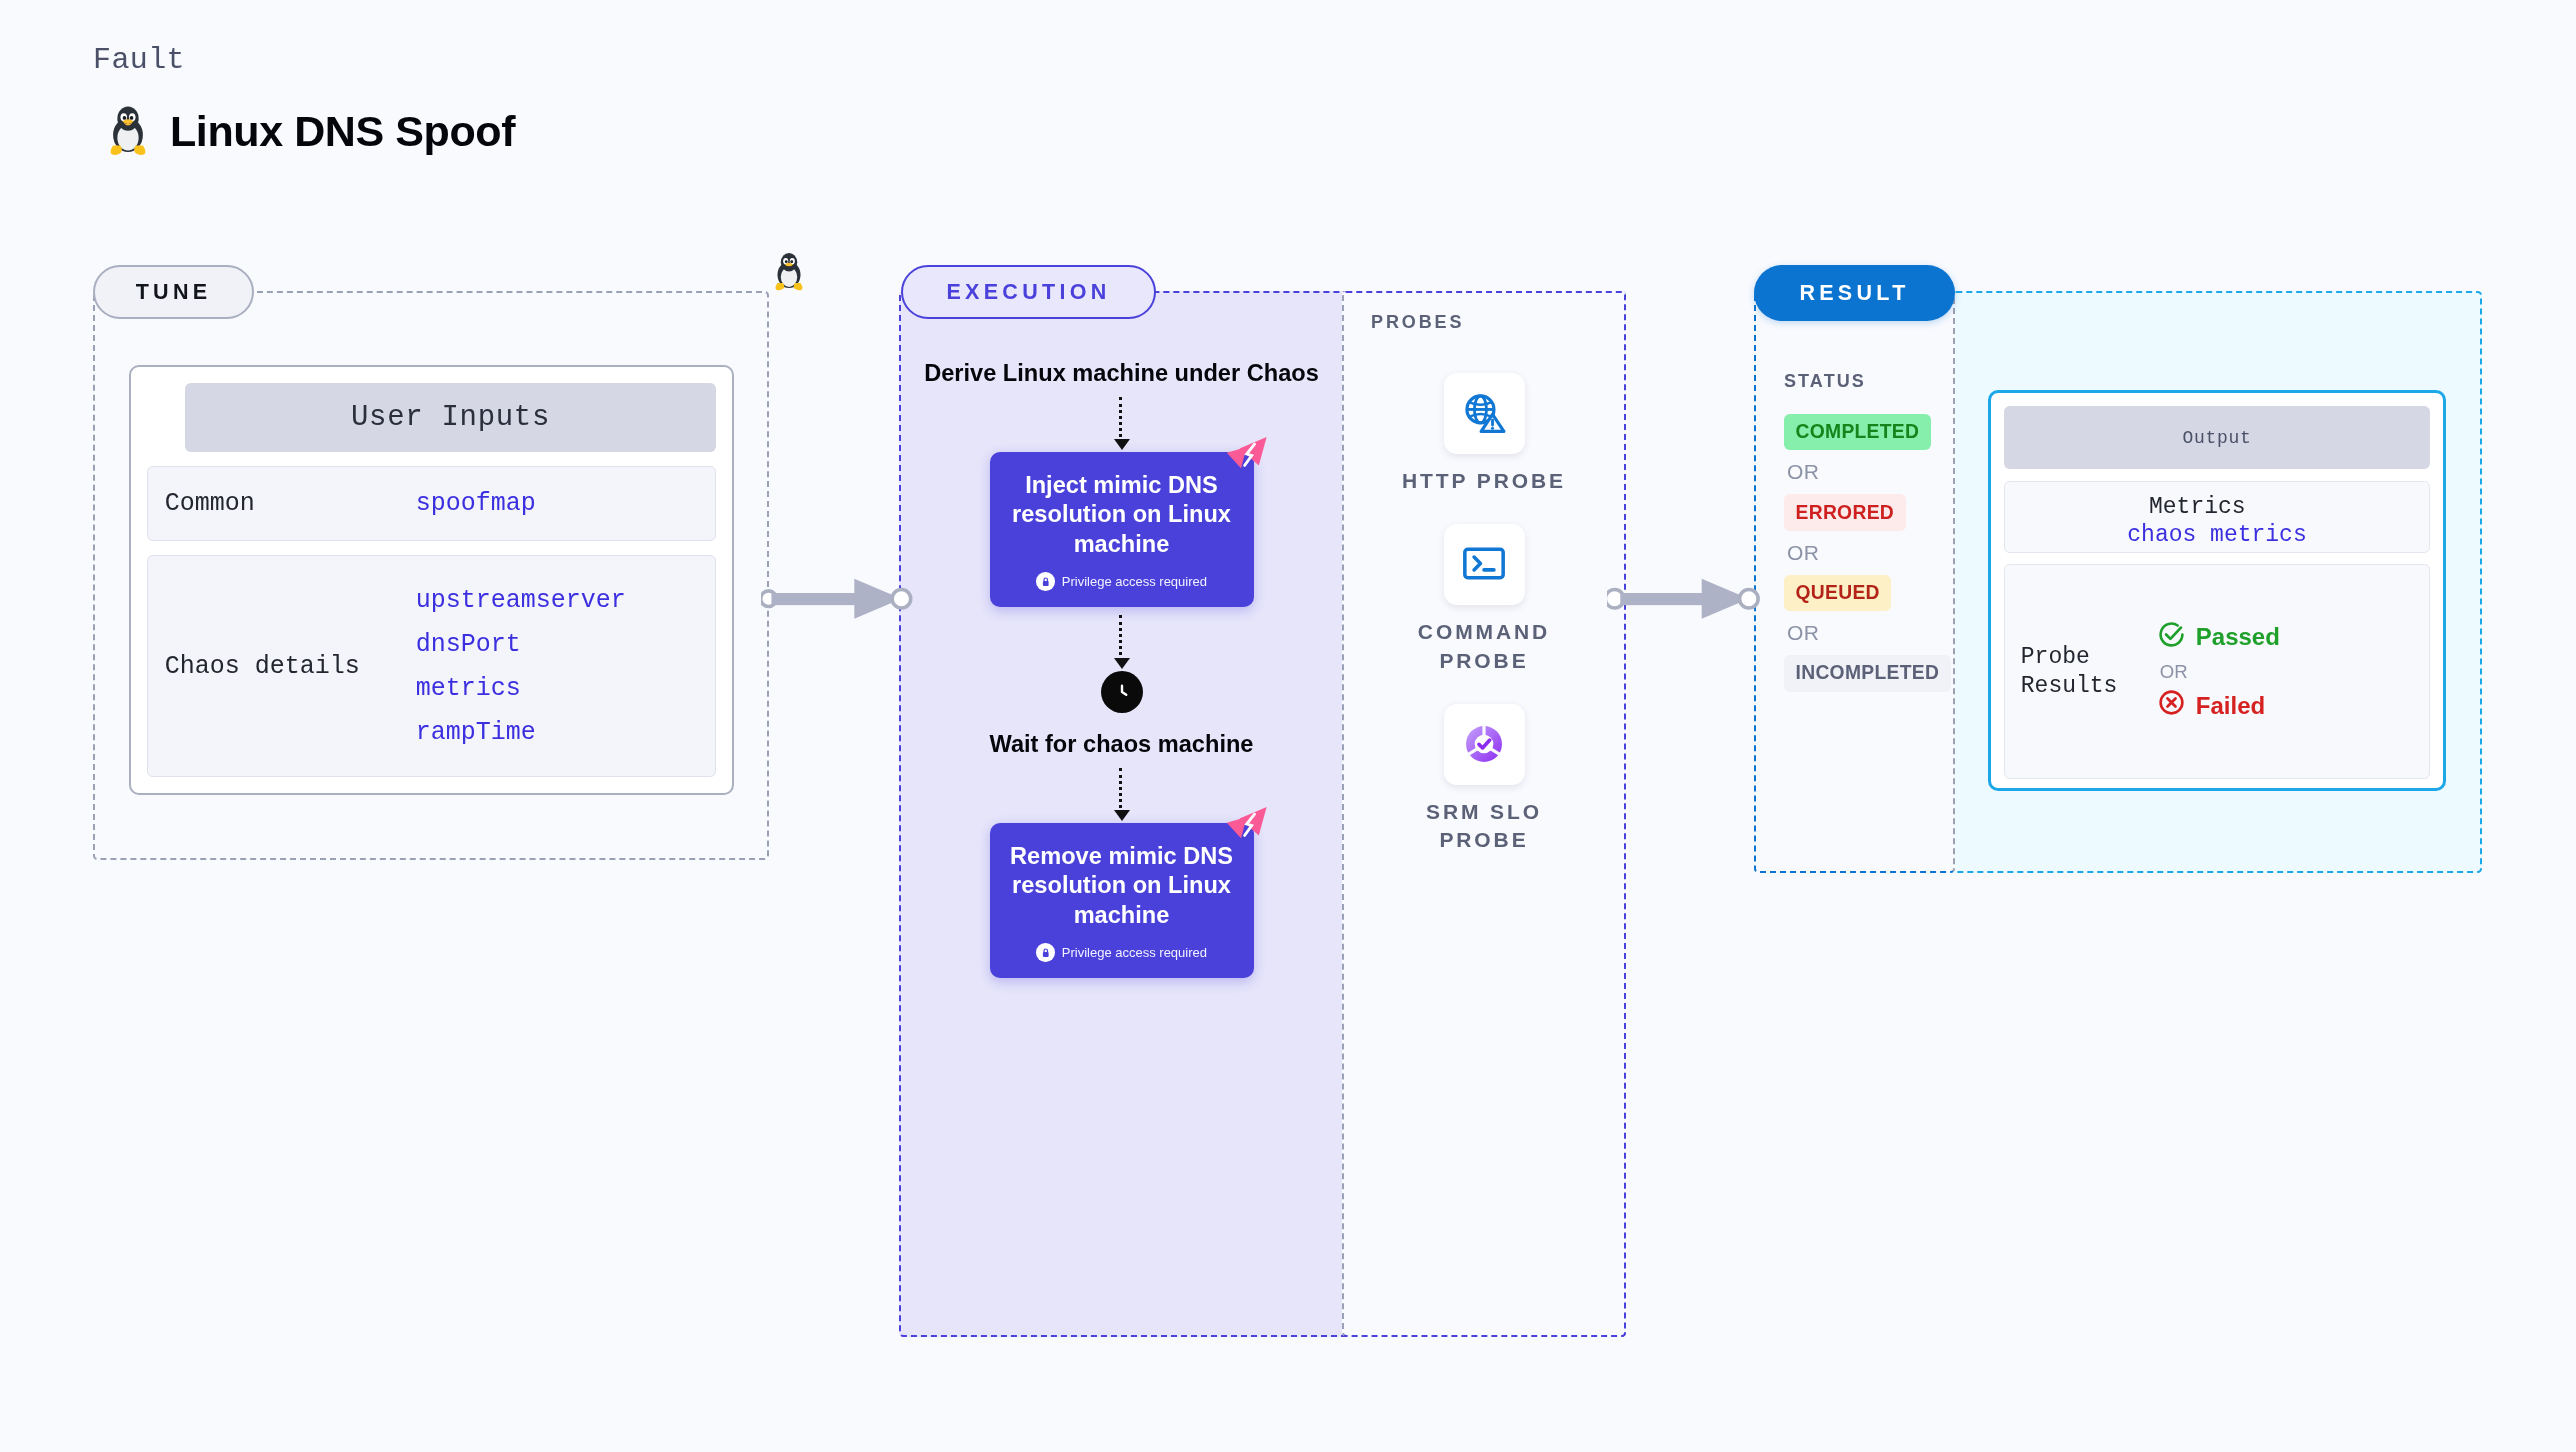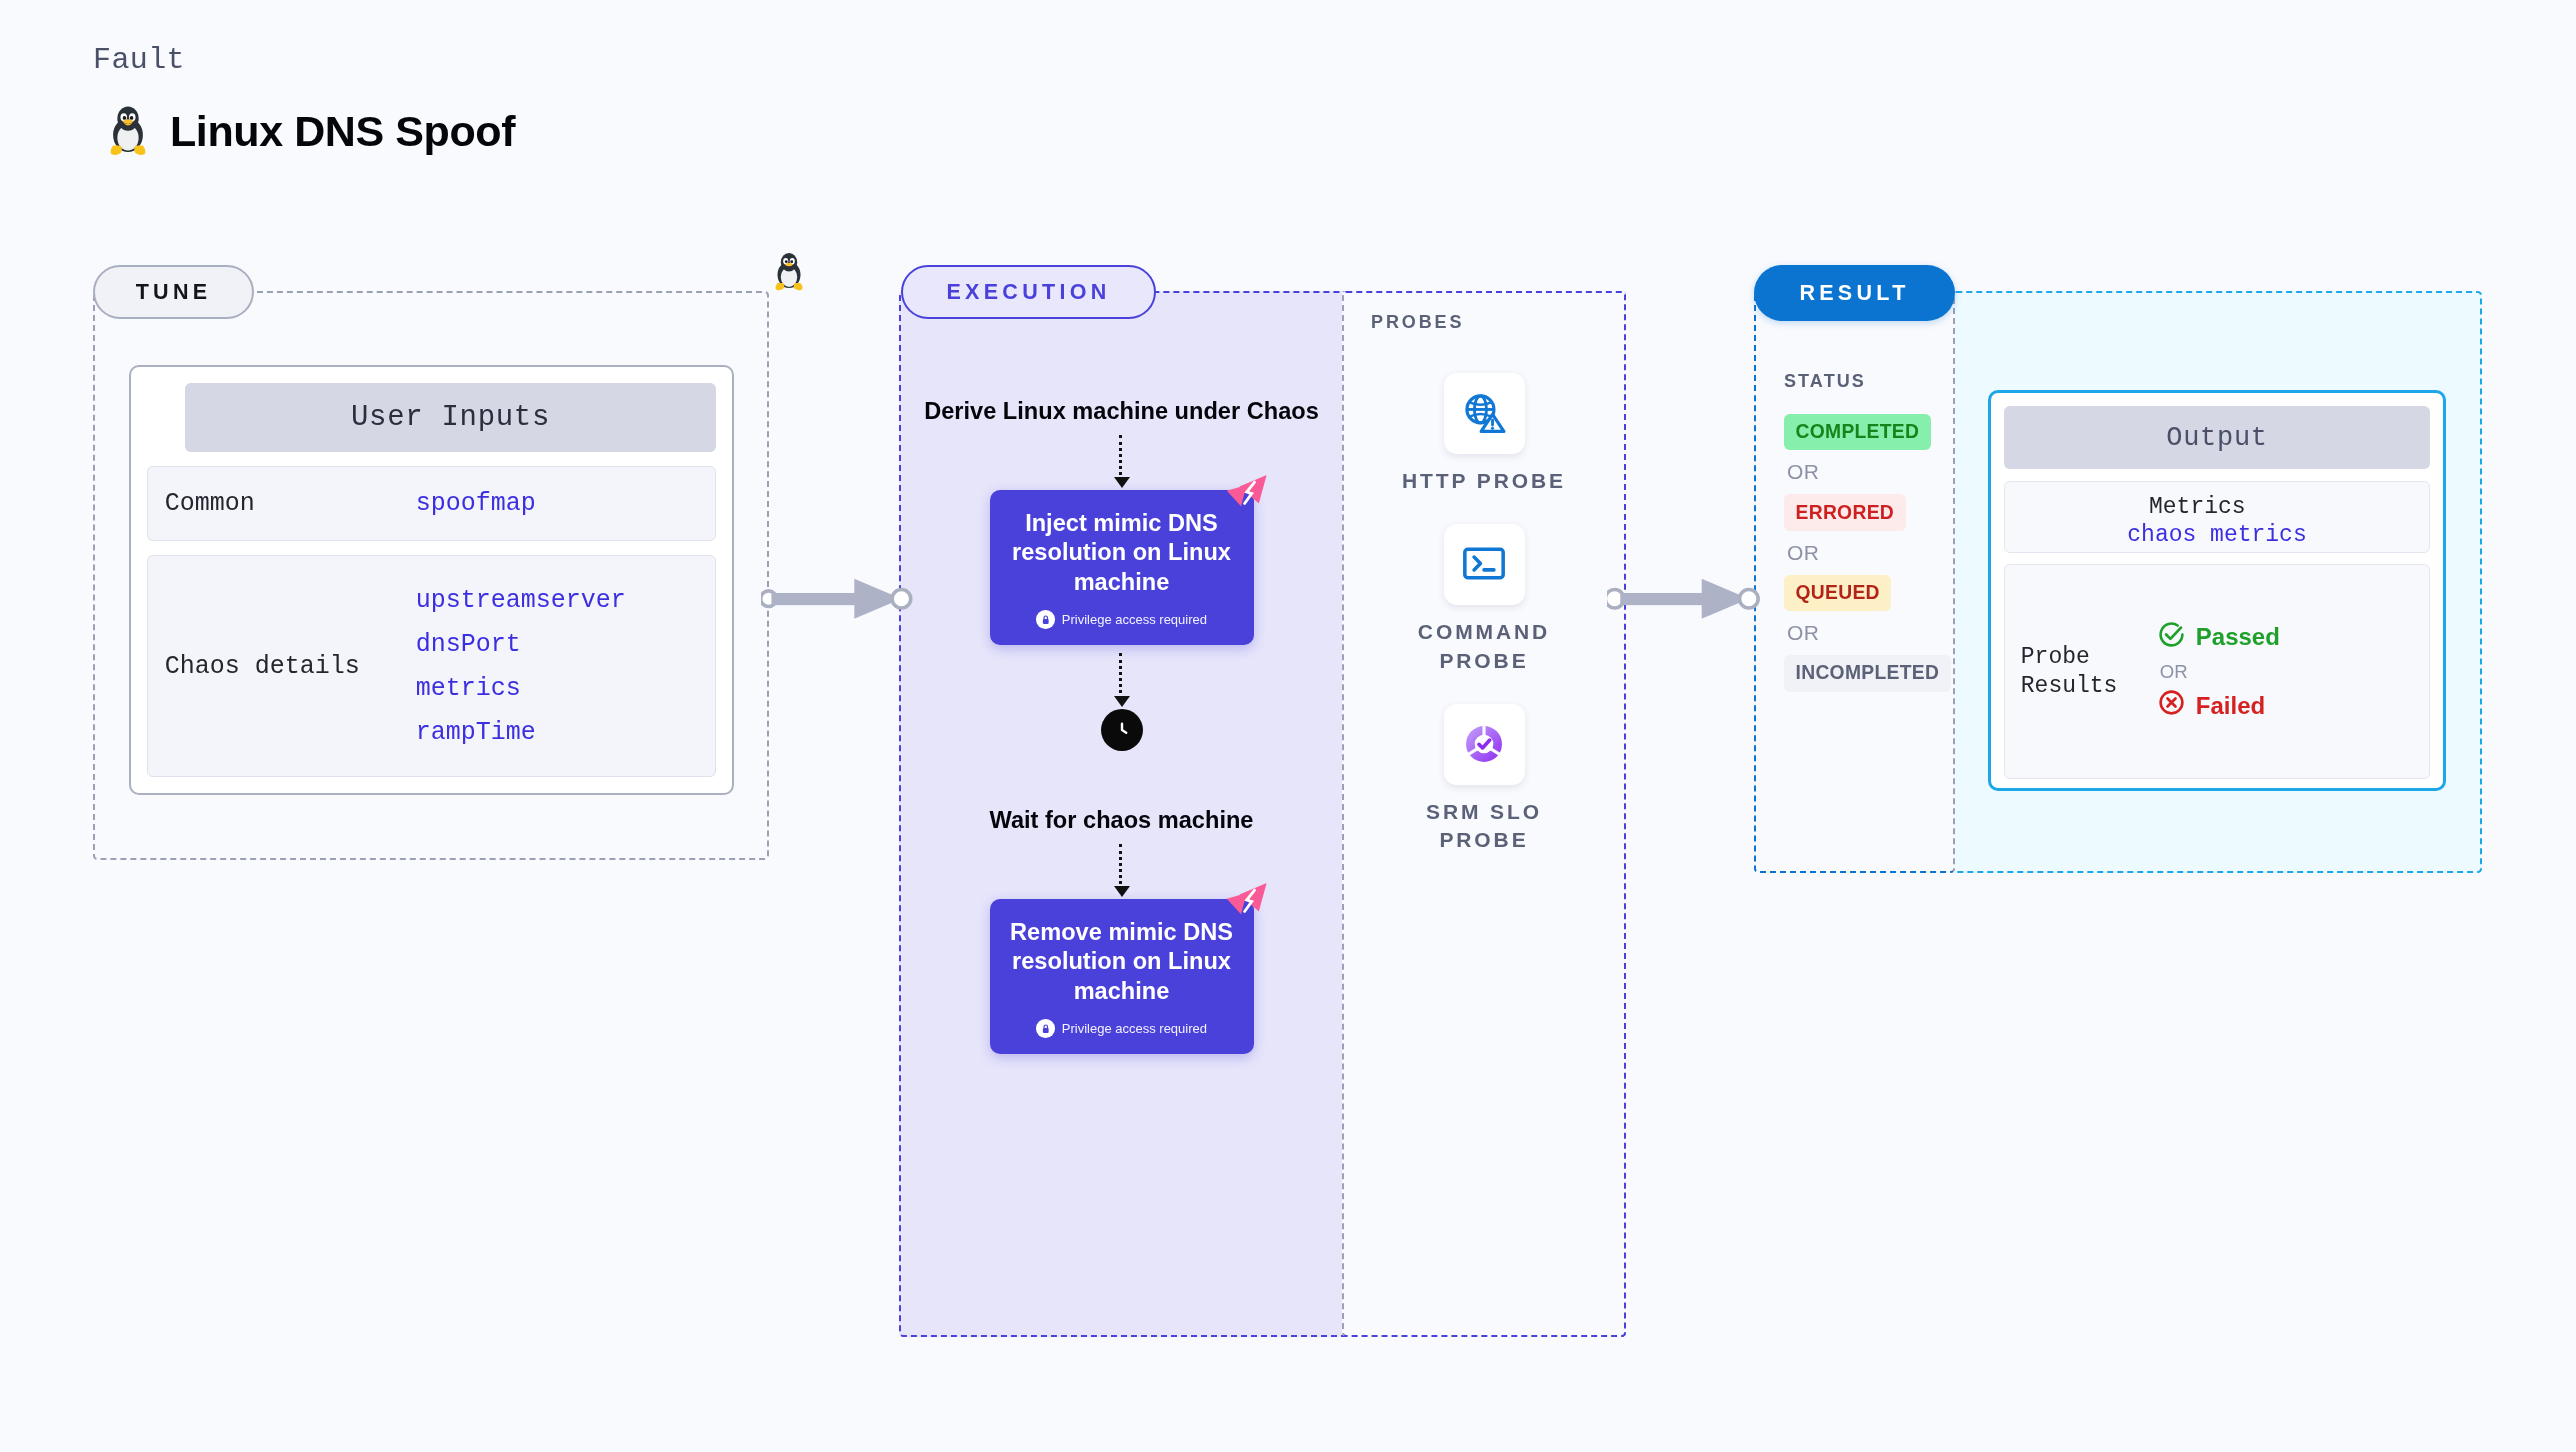--- a/index.html
+++ b/index.html
@@ -175,21 +175,20 @@
     flex-direction: column;
     align-items: center;
     z-index: 10;
   }
   .flow-caption {
     font-size: 23.6px;
     font-weight: bold;
     color: #05060b;
     text-align: center;
     line-height: 1.28;
-    margin-top: 38px;
   }
   .flow-arrow {
     width: 2.9px;
     height: 47px;
     margin: 8.6px 0;
     position: relative;
     border-left: 3.6px dotted #111;
   }
   .flow-arrow::after {
     content: "";
@@ -337,21 +336,21 @@
     padding: 13px;
   }
   #output-header {
     height: 63px;
     background: #d6d7e4;
     border-radius: 5.7px;
     display: flex;
     align-items: center;
     justify-content: center;
     font-family: "Liberation Mono", monospace;
-    font-size: 27px;
+    font-size: 18px;
     color: #4a5068;
     letter-spacing: 0.7px;
   }
   .out-row {
     margin-top: 11.5px;
     background: #f8f9fd;
     border: 1.4px solid #e3e6ef;
     border-radius: 5.7px;
     display: flex;
     align-items: center;

